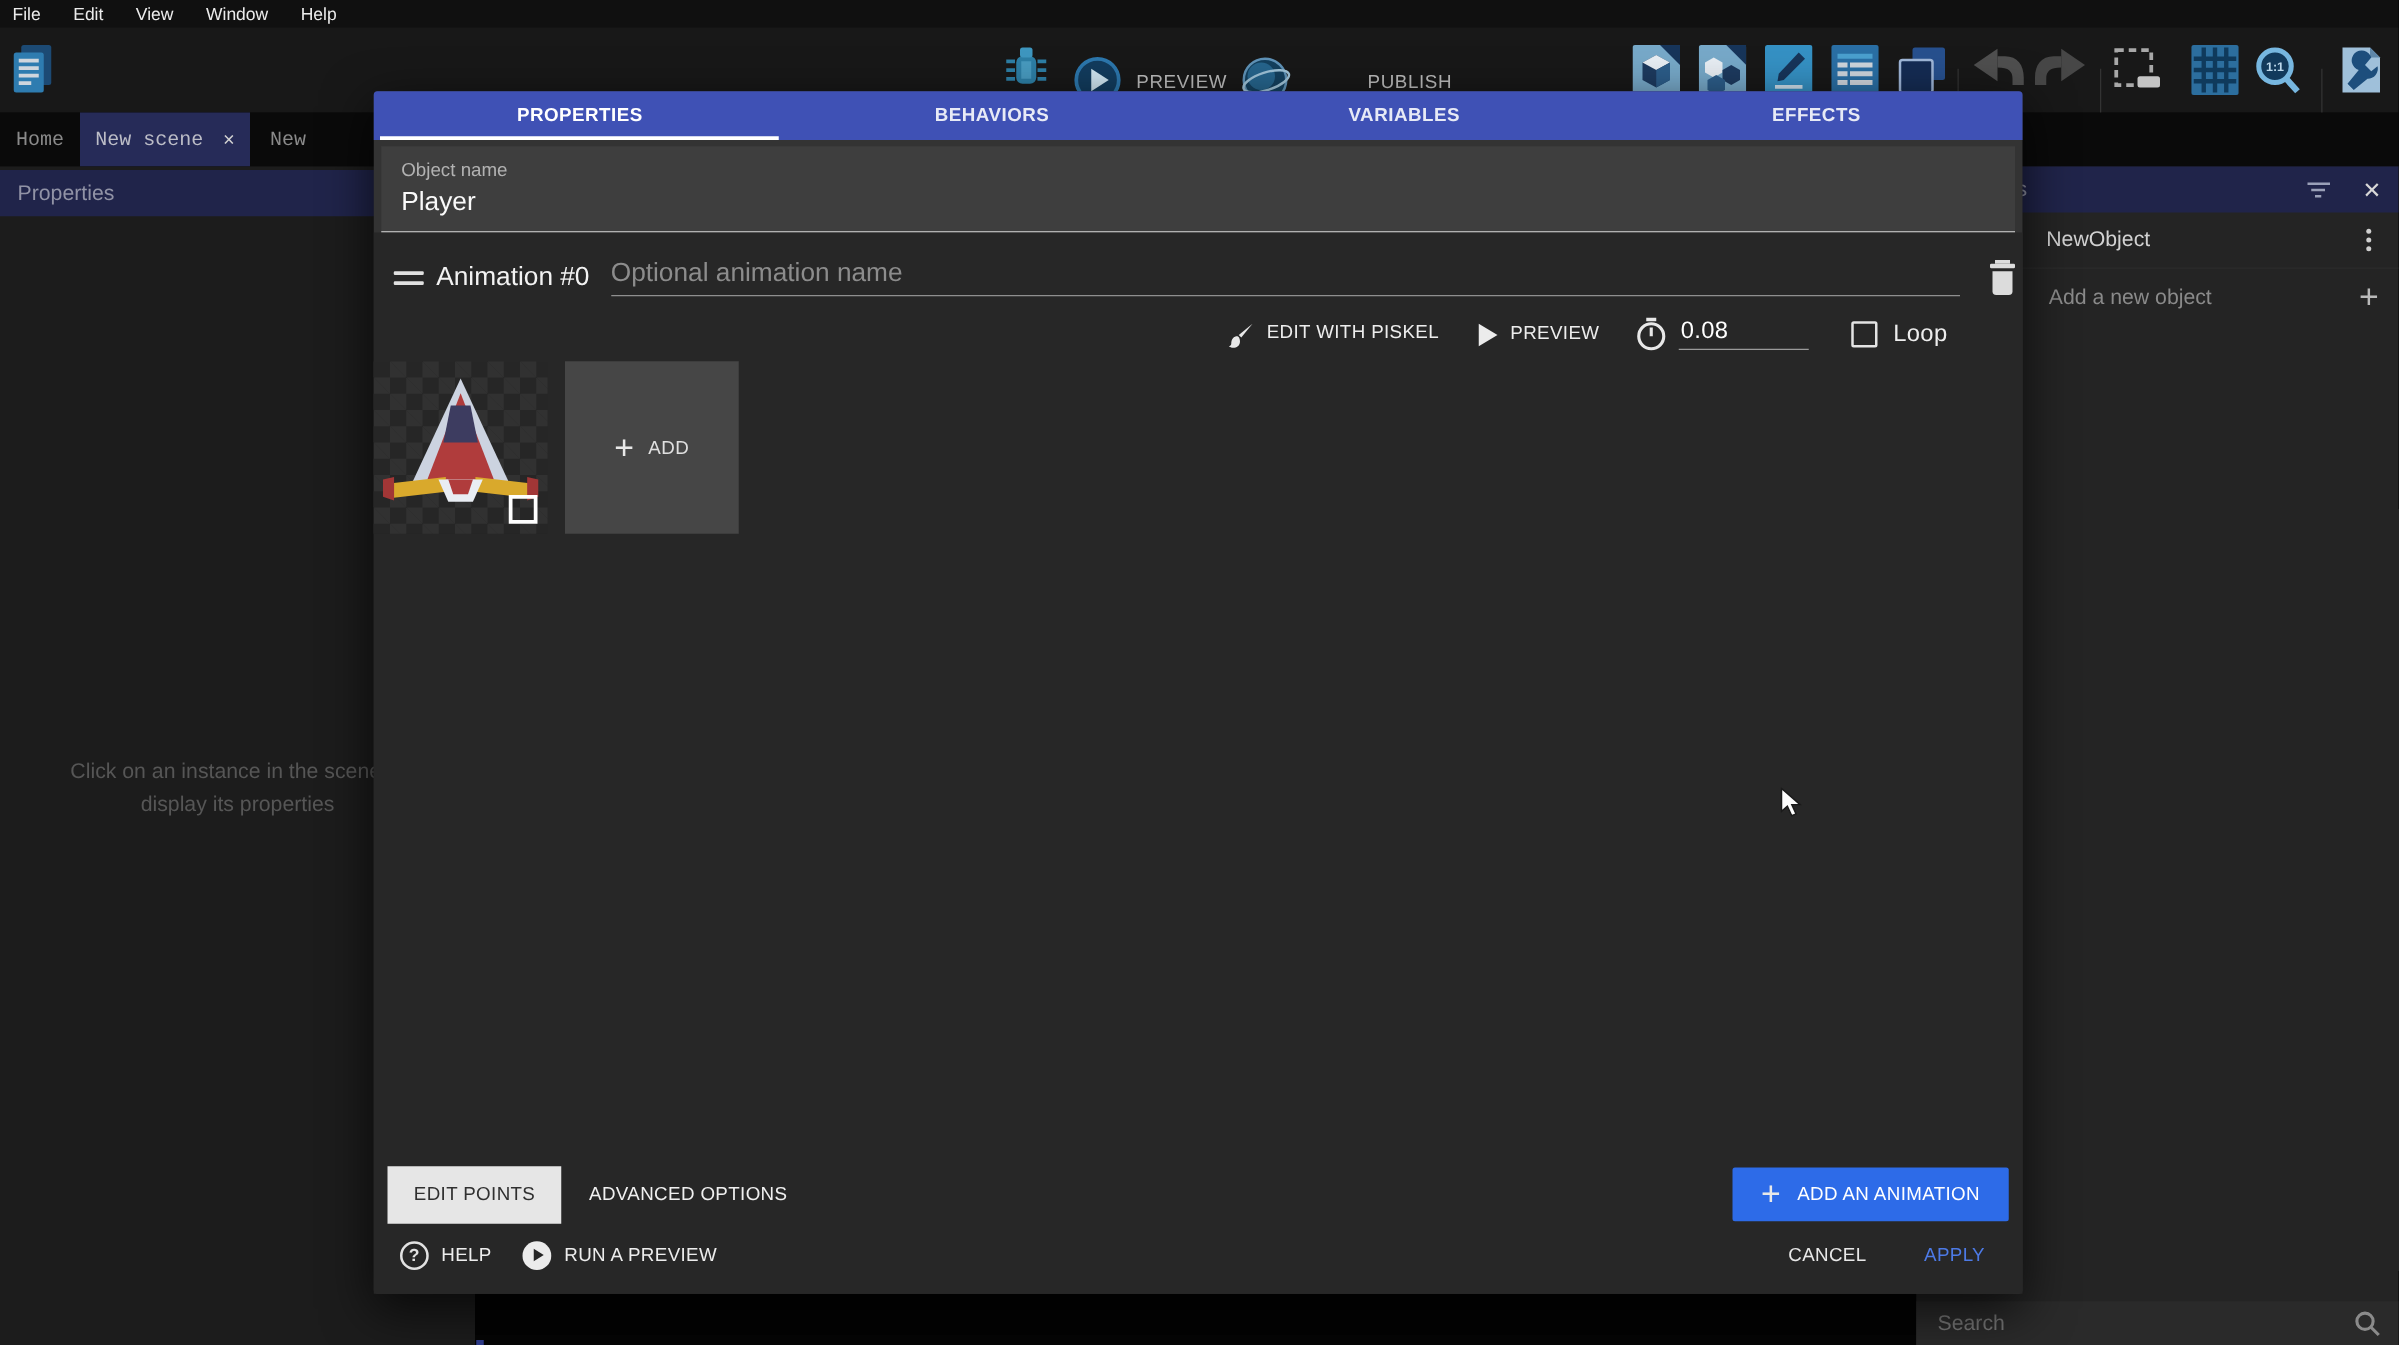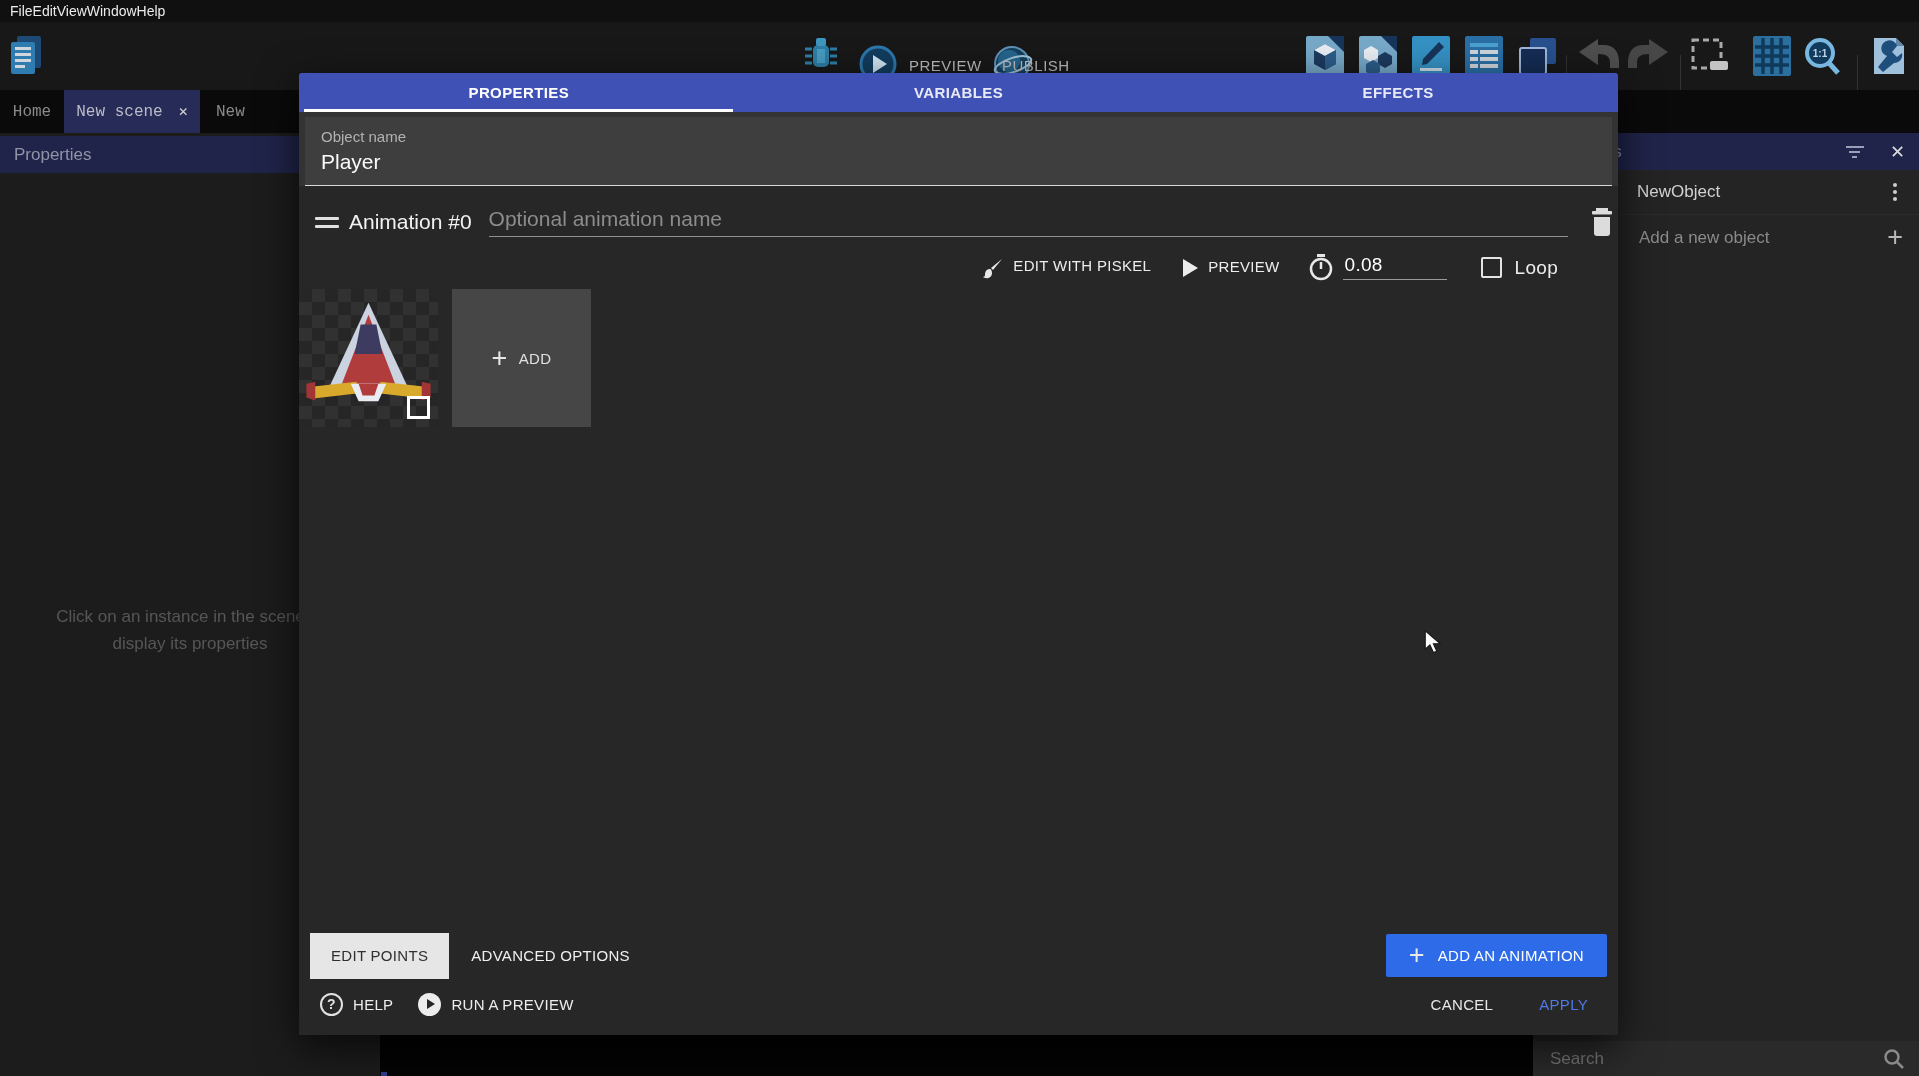--- a/index.html
+++ b/index.html
@@ -3,21 +3,21 @@
 <meta charset="utf-8">
 <style>
   html,body{margin:0;padding:0;background:#000;}
   *{box-sizing:border-box;}
   #app{
     position:relative;width:1919px;height:1076px;overflow:hidden;
     background:#0c0c0c;font-family:"Liberation Sans",sans-serif;
     -webkit-font-smoothing:antialiased;color:#e8e8e8;
   }
   
-  #menubar{position:absolute;left:0;top:0;width:100%;height:22px;background:#101010;display:flex;align-items:center;padding-left:10px;z-index:3;}
+  #menubar{position:absolute;left:0;top:0;width:100%;height:22px;background:#101010;display:flex;align-items:center;padding-left:10px;gap:26px;z-index:3;}
   .menu-item{font-size:14px;color:#ececec;cursor:default;}
   #toolbar{position:absolute;left:0;top:22px;width:100%;height:68px;background:#181818;z-index:3;}
   .tb-abs{position:absolute;}
   .tb-label{font-size:15px;color:#bdbdbd;letter-spacing:.5px;}
   .tb-sep{position:absolute;top:33px;width:1px;height:46px;background:#333;}
   
   #tabstrip{position:absolute;left:0;top:90px;width:100%;height:43px;background:#0a0a0a;display:flex;z-index:3;}
   .ed-tab{height:100%;display:flex;align-items:center;justify-content:center;font-size:16px;color:#8a8a8a;font-family:Liberation Mono, monospace;}
   .ed-tab.home{width:64px;}
   .ed-tab.active{width:136px;background:#262b58;color:#bcbdc7;gap:16px;}
@@ -137,21 +137,21 @@
       </svg>
     </span>
     <span class="tb-abs tb-label" style="left:909px;top:35px;">PREVIEW</span>
     <span class="tb-abs" style="left:992px;top:22px;">
       <svg class="svgi" width="42" height="40" viewBox="0 0 42 40">
         <circle cx="20" cy="20" r="17" fill="#14415f" stroke="#5f93b8" stroke-width="2"></circle>
         <circle cx="17" cy="17" r="11" fill="#2b6e99" opacity=".8"></circle>
         <ellipse cx="21" cy="21" rx="19" ry="7" fill="none" stroke="#9fc3d8" stroke-width="2" transform="rotate(-18 21 21)"></ellipse>
       </svg>
     </span>
-    <span class="tb-abs tb-label" style="left:1002px;top:35px;text-align:center;">PUBLISH</span>
+    <span class="tb-abs tb-label" style="left:1094px;top:35px;text-align:center;">PUBLISH</span>
 
     <span class="tb-abs" style="left:1306px;top:14px;">
       <svg class="svgi" width="38" height="40" viewBox="0 0 38 40">
         <rect width="38" height="40" rx="2" fill="#77a9c9"></rect>
         <polygon points="38,0 38,16 22,0" fill="#17355a"></polygon>
         <polygon points="19,8 30,14 30,28 19,34 8,28 8,14" fill="#1d3a5f"></polygon>
         <polygon points="19,8 30,14 19,20 8,14" fill="#e8eef4"></polygon>
         <polygon points="19,20 30,14 30,28 19,34" fill="#2c5d8a"></polygon>
       </svg>
     </span>
@@ -292,20 +292,21 @@
           <circle cx="9" cy="9" r="6.5" fill="none" stroke="#8a8a8a" stroke-width="2.5"></circle>
           <line x1="14" y1="14" x2="20" y2="20" stroke="#8a8a8a" stroke-width="2.5"></line>
         </svg>
       </span>
     </div>
   </div>
 
   <div id="dialog">
     <div id="dlg-tabs">
       <div class="dlg-tab active">PROPERTIES</div>
+      <div class="dlg-tab">BEHAVIORS</div>
       <div class="dlg-tab">VARIABLES</div>
       <div class="dlg-tab">EFFECTS</div>
     </div>
 
     <div id="obj-name-panel">
       <div id="obj-name-label">Object name</div>
       <div id="obj-name-value">Player</div>
     </div>
 
     <div id="anim-area">

